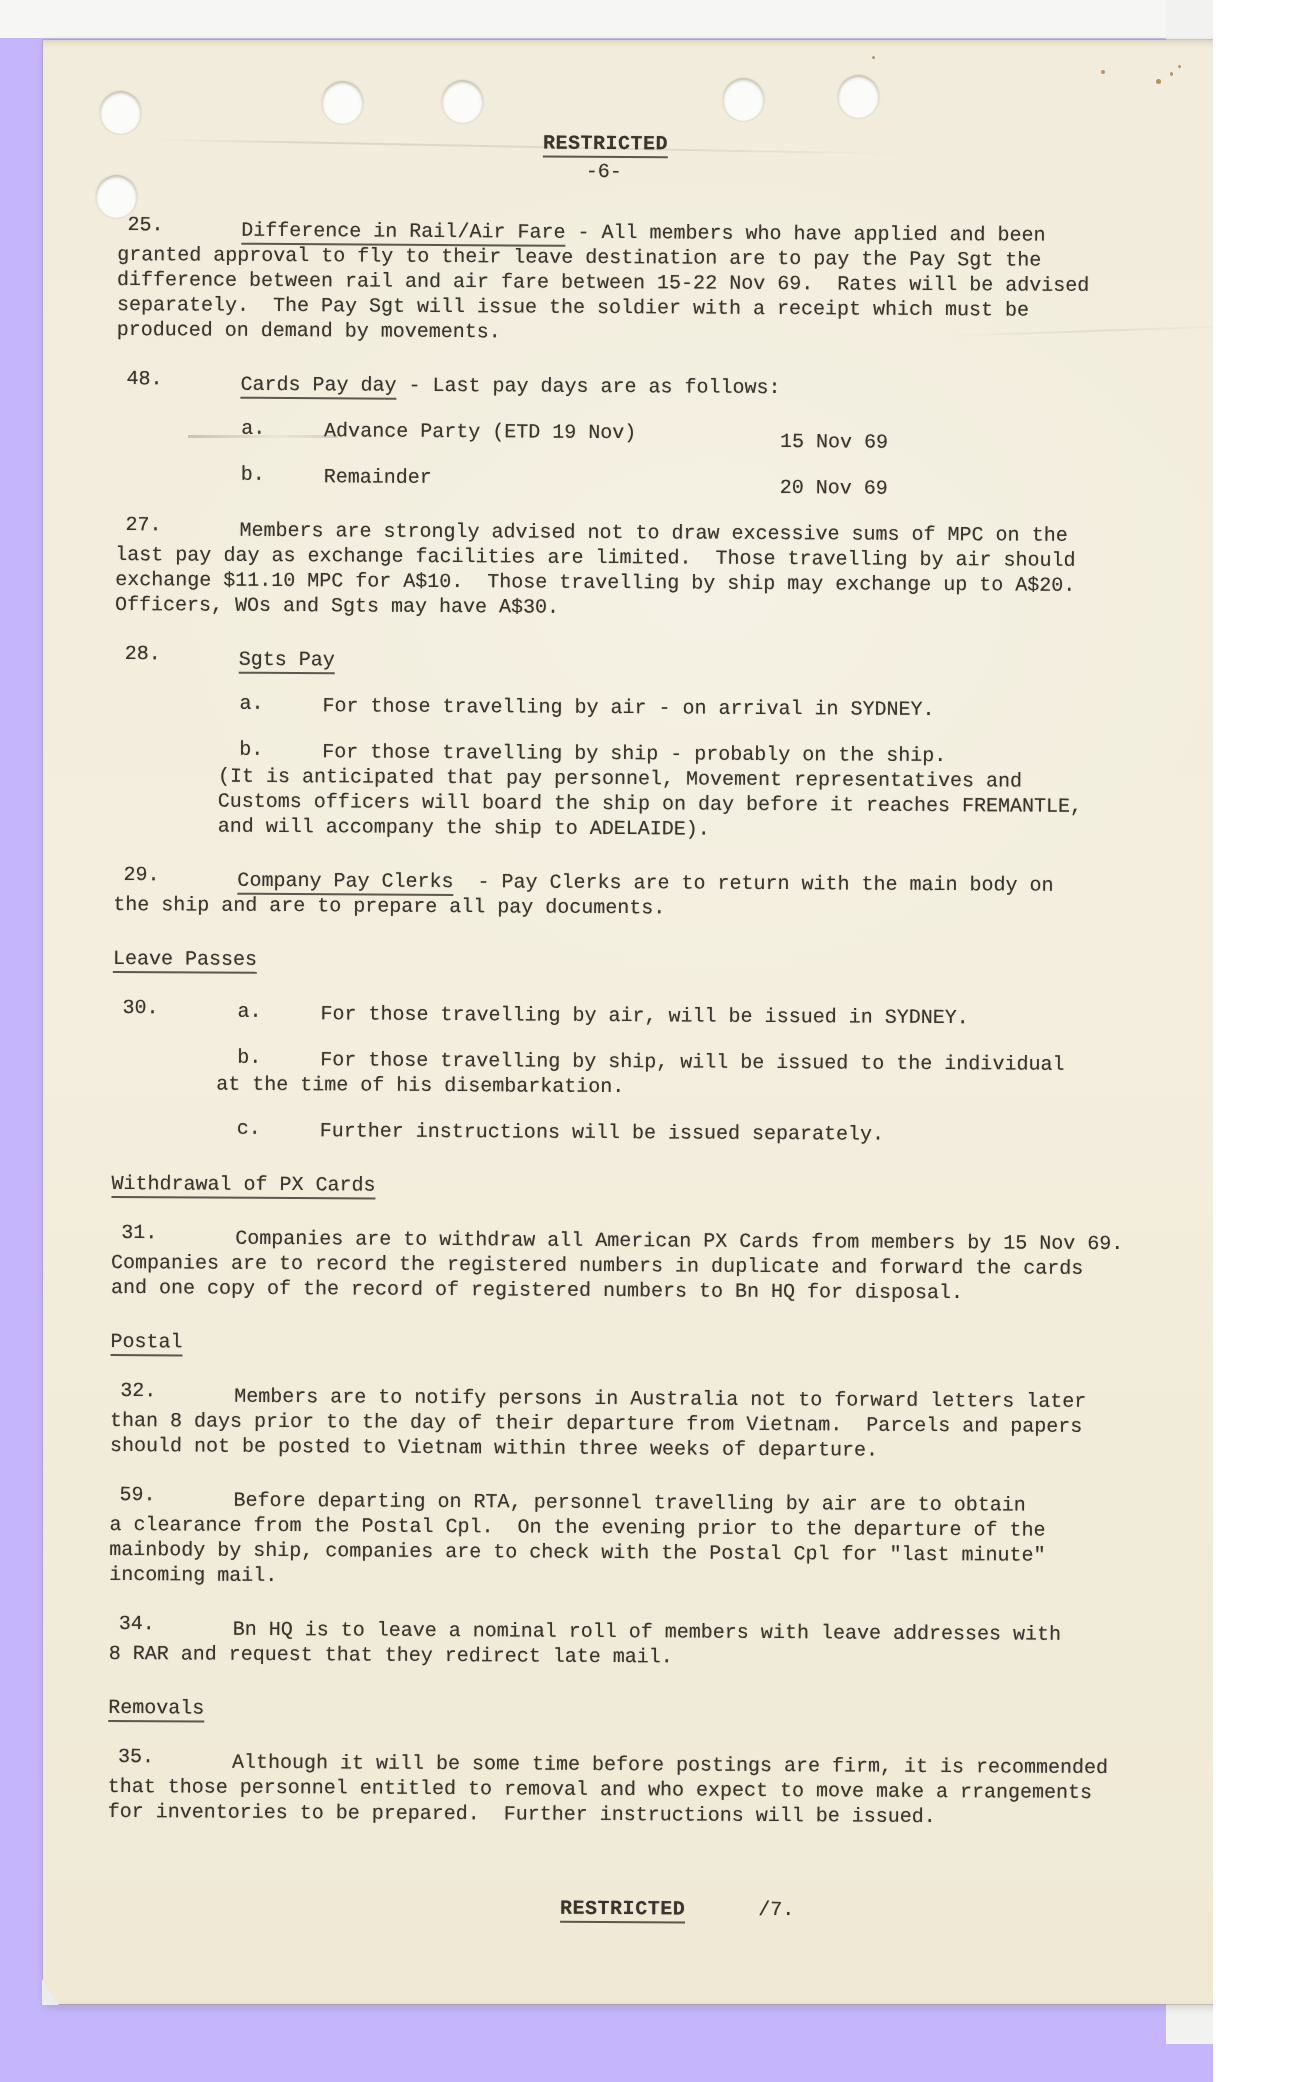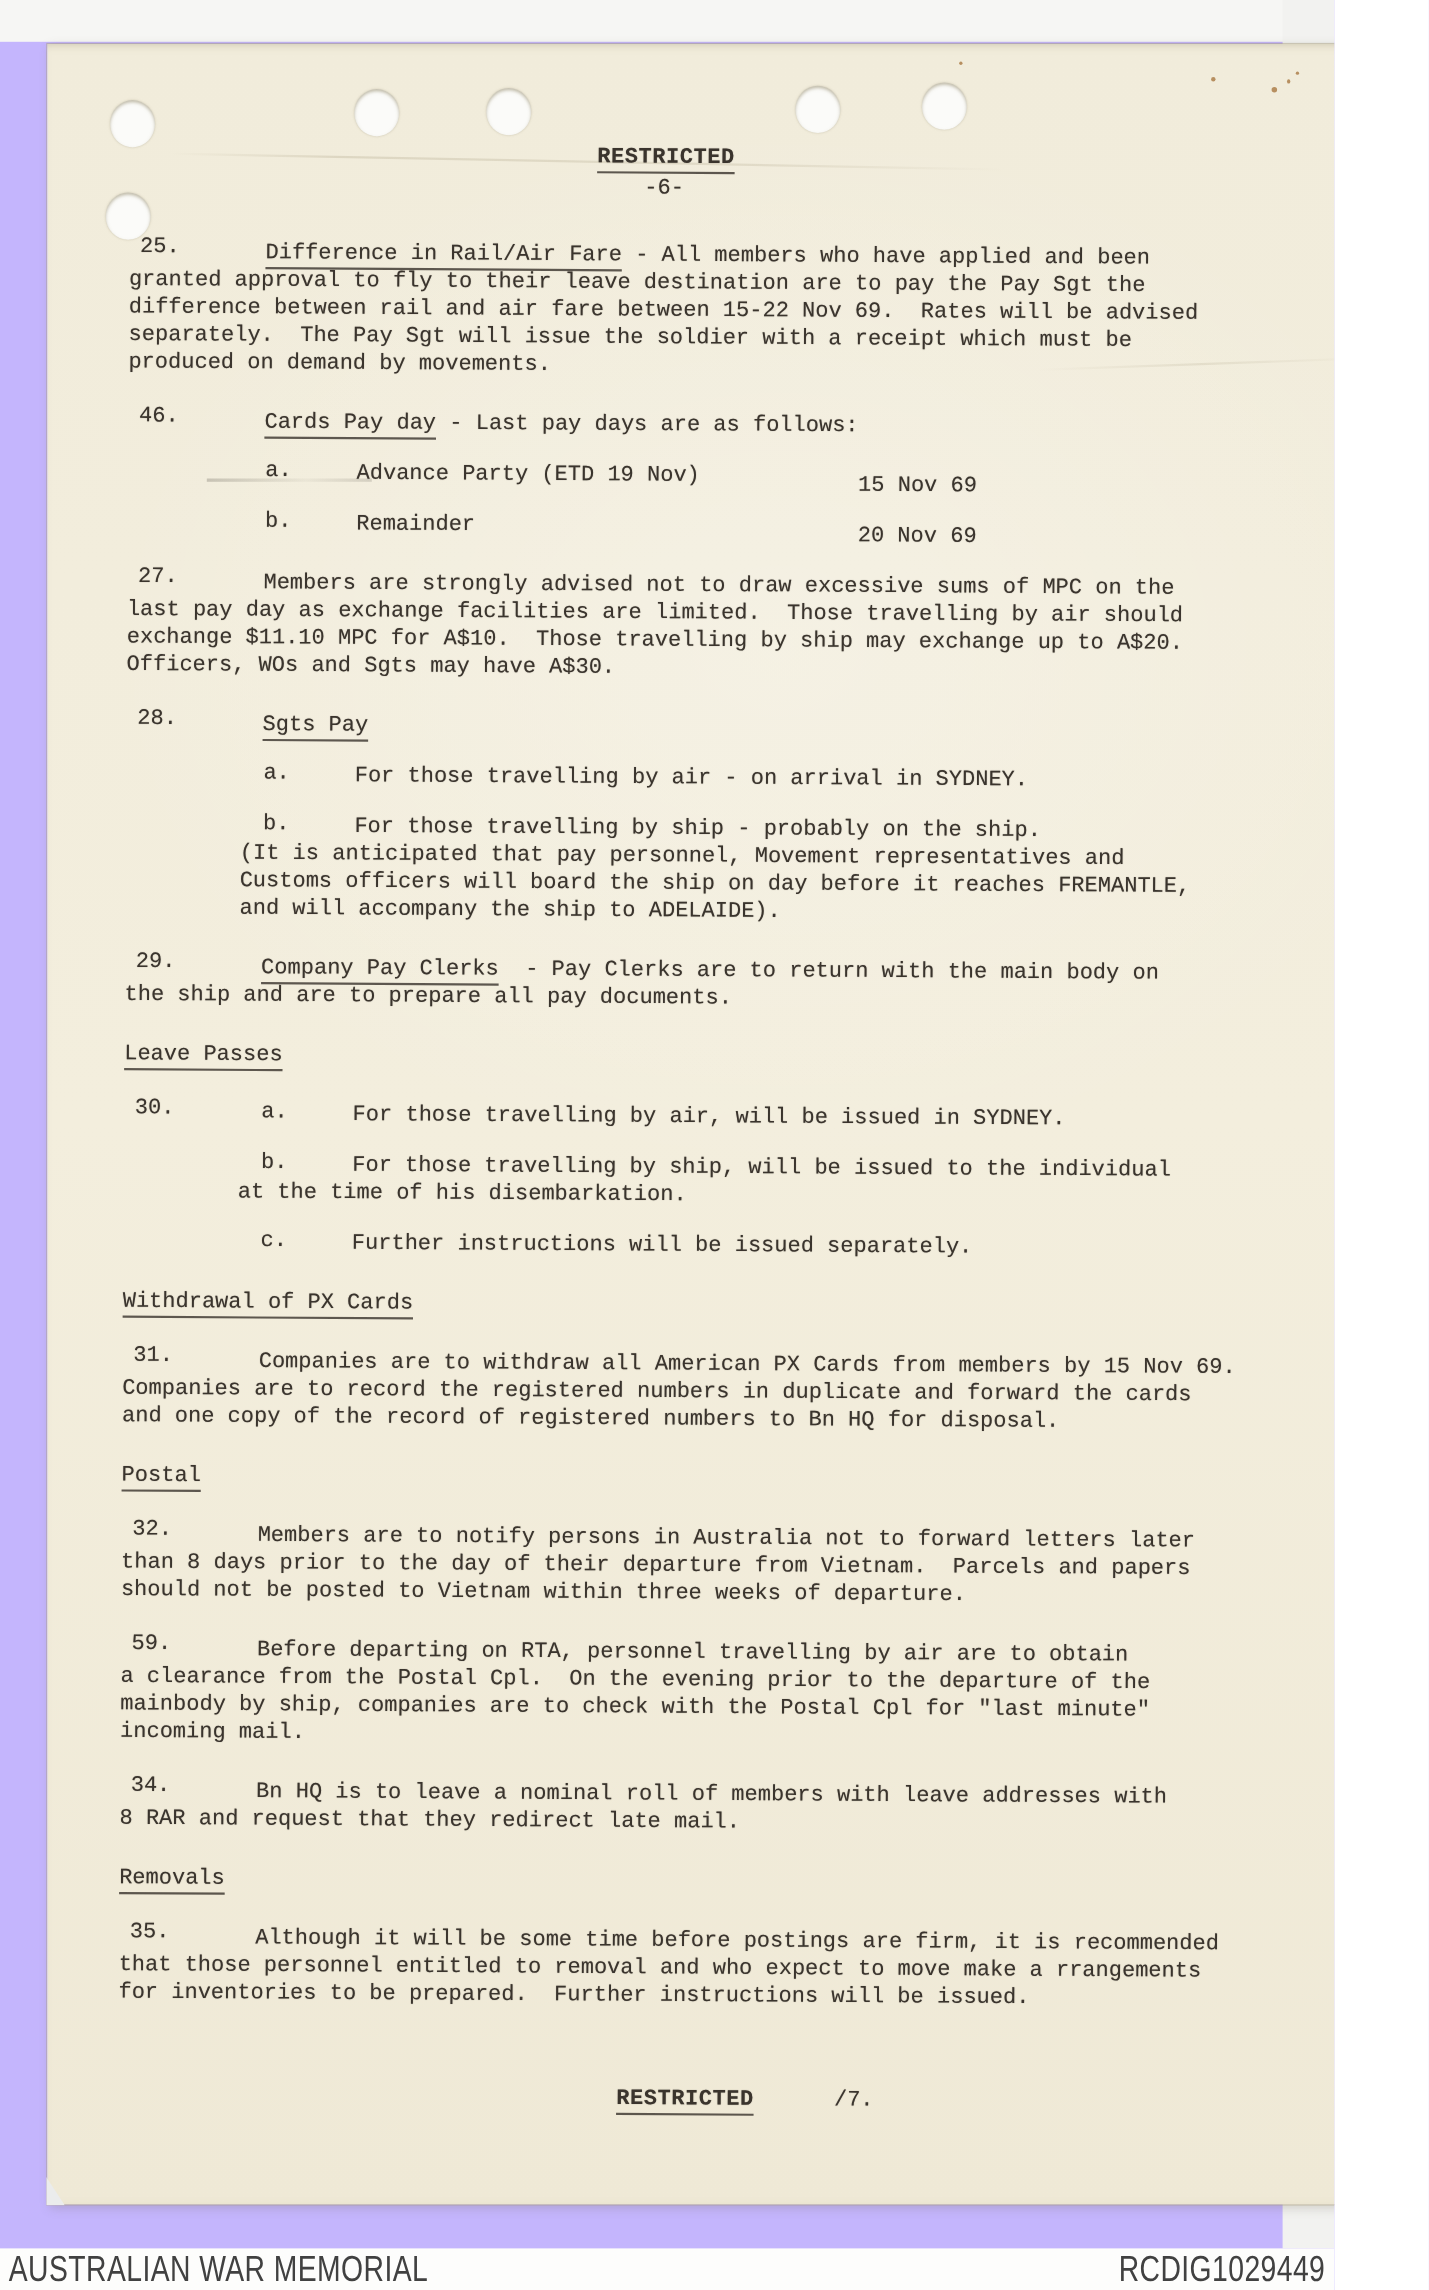--- a/index.html
+++ b/index.html
@@ -102,21 +102,21 @@
     <div>
         <div class="para first-para">
           <span class="pnum">25.</span>
           <div class="pline first"><span class="u">Difference in Rail/Air Fare</span><span> - All members who have applied and been</span></div>
           <div class="pline"><span>granted approval to fly to their leave destination are to pay the Pay Sgt the</span></div>
           <div class="pline"><span>difference between rail and air fare between 15-22 Nov 69.  Rates will be advised</span></div>
           <div class="pline"><span>separately.  The Pay Sgt will issue the soldier with a receipt which must be</span></div>
           <div class="pline"><span>produced on demand by movements.</span></div>
         </div>
         <div class="para">
-          <span class="pnum">46.</span>
+          <span class="pnum">48.</span>
           <div class="pline first"><span class="u">Cards Pay day</span><span> - Last pay days are as follows:</span></div>
           <div class="sub">
             <span class="subnum">a.</span>
             <div class="sline first"><span>Advance Party (ETD 19 Nov)</span></div>
             <span class="sdate">15 Nov 69</span>
           </div>
           <div class="sub">
             <span class="subnum">b.</span>
             <div class="sline first"><span>Remainder</span></div>
             <span class="sdate">20 Nov 69</span>
@@ -199,17 +199,13 @@
           <div class="pline"><span>that those personnel entitled to removal and who expect to move make a rrangements</span></div>
           <div class="pline"><span>for inventories to be prepared.  Further instructions will be issued.</span></div>
         </div>
       </div>
 
     <div class="page-end">
       <span class="u classification">RESTRICTED</span><span class="nextpage">/7.</span>
     </div>
   </div>
 
-  <div class="awm-footer">
-    <span class="awm-left">AUSTRALIAN WAR MEMORIAL</span>
-    <span class="awm-right">RCDIG1029449</span>
-  </div>
 </div>
 
 </body></html>

